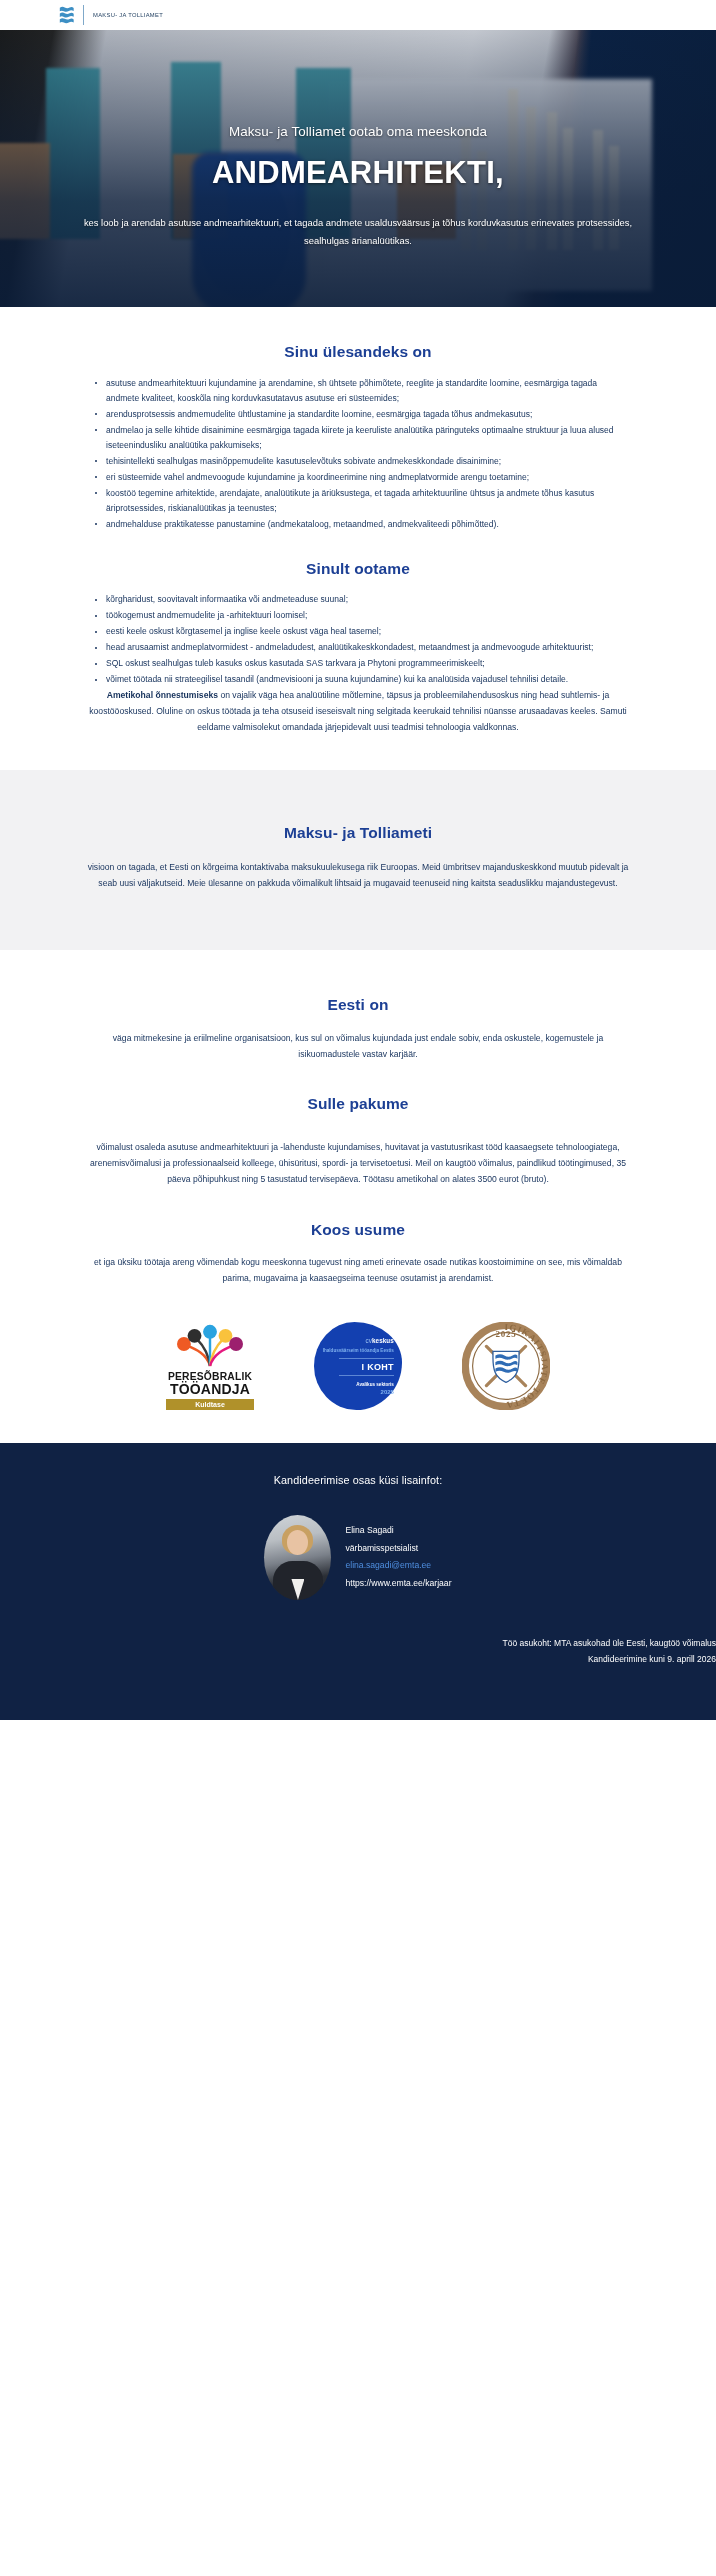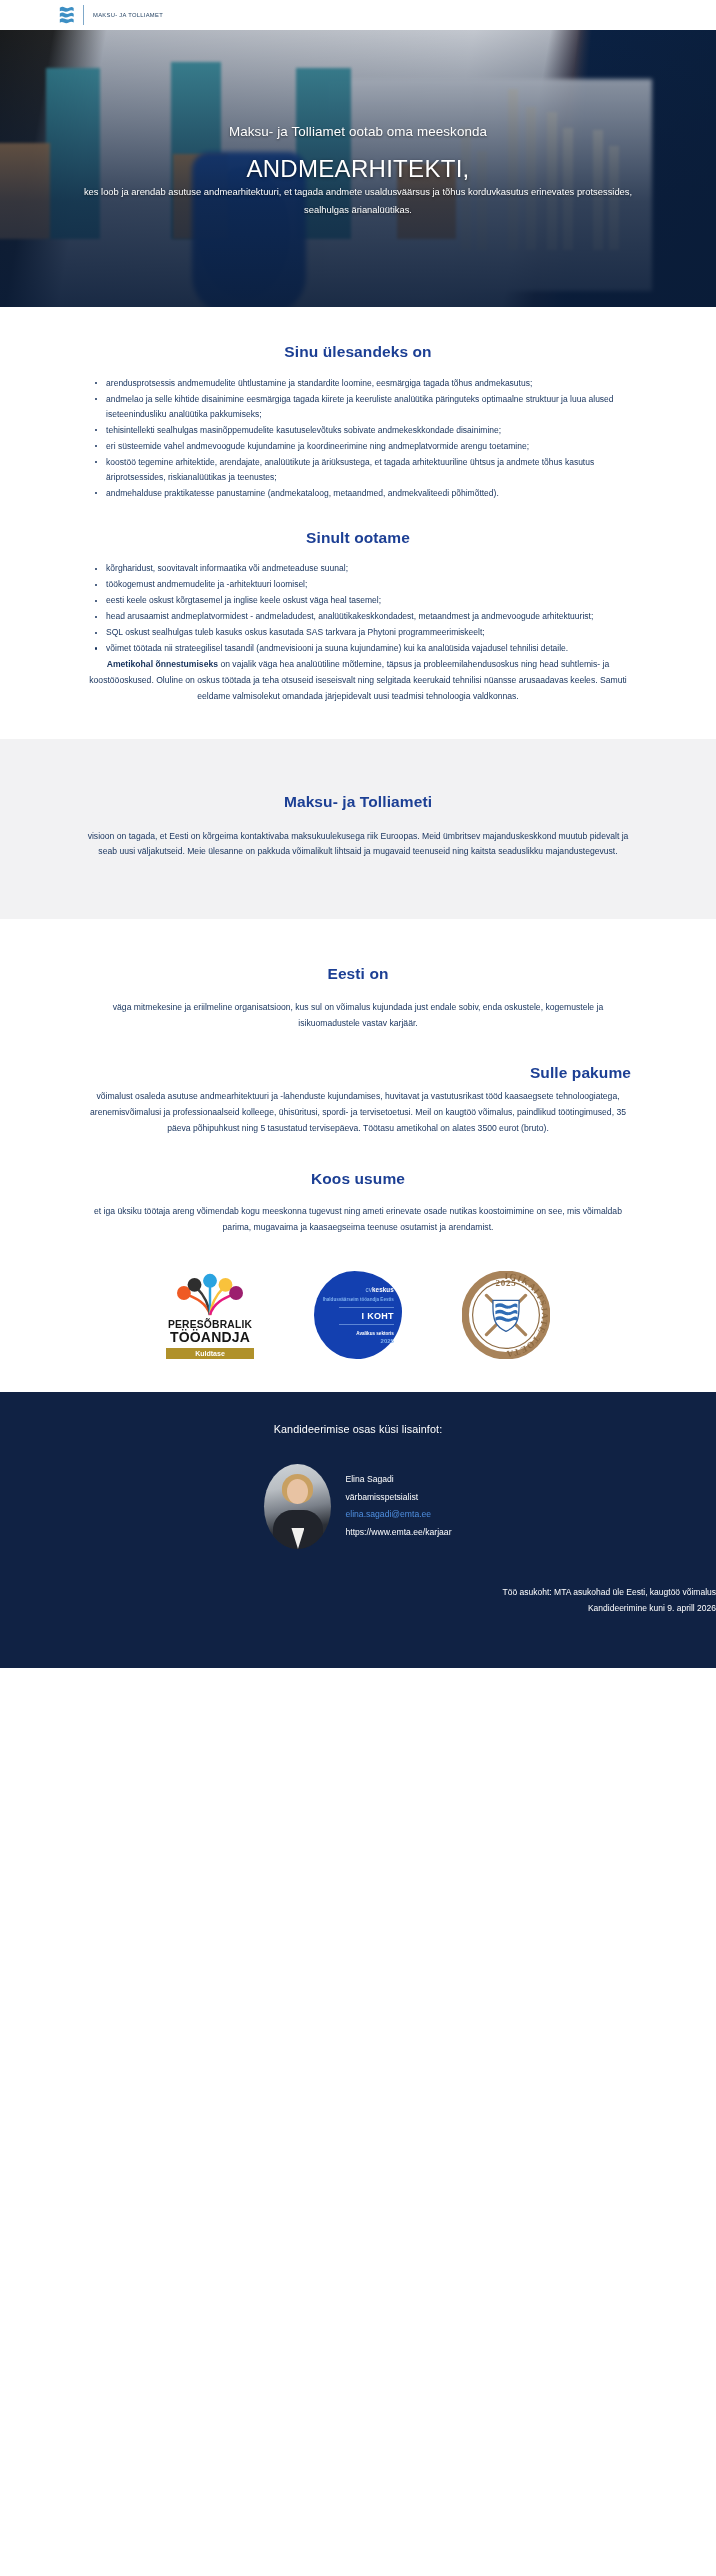--- a/index.html
+++ b/index.html
@@ -84,23 +84,24 @@
     color: #ffffff;
   }
   .hero-kicker {
     font-size: 13.4px;
     font-weight: 400;
     letter-spacing: 0.1px;
     margin-bottom: 16.3px;
     text-shadow: 0 0.8px 2.4px rgba(0,0,0,.55);
   }
   .hero-title {
-    font-size: 24px;
-    font-weight: 400;
+    font-size: 31px;
+    font-weight: 700;
     letter-spacing: 0.3px;
+    margin-bottom: 23px;
     text-shadow: 0 0.8px 3.3px rgba(0,0,0,.55);
   }
   .hero-sub {
     font-size: 9.4px;
     line-height: 1.85;
     font-weight: 400;
     max-width: 553px;
     margin: 0 auto;
     text-shadow: 0 0.8px 2.4px rgba(0,0,0,.5);
   }
@@ -315,20 +316,21 @@
   <div class="hero-inner">
     <div class="hero-kicker">Maksu- ja Tolliamet ootab oma meeskonda</div>
     <h1 class="hero-title">ANDMEARHITEKTI,</h1>
     <p class="hero-sub">kes loob ja arendab asutuse andmearhitektuuri, et tagada andmete usaldusväärsus ja tõhus korduvkasutus erinevates protsessides, sealhulgas ärianalüütikas.</p>
   </div>
 </section>
 
 <section class="block">
   <h2 class="section-heading heading-top-lg heading-gap">Sinu ülesandeks on</h2>
   <ul class="bullets">
+    <li>asutuse andmearhitektuuri kujundamine ja arendamine, sh ühtsete põhimõtete, reeglite ja standardite loomine, eesmärgiga tagada andmete kvaliteet, kooskõla ning korduvkasutatavus asutuse eri süsteemides;</li>
     <li>arendusprotsessis andmemudelite ühtlustamine ja standardite loomine, eesmärgiga tagada tõhus andmekasutus;</li>
     <li>andmelao ja selle kihtide disainimine eesmärgiga tagada kiirete ja keeruliste analüütika päringuteks optimaalne struktuur ja luua alused iseteenindusliku analüütika pakkumiseks;</li>
     <li>tehisintellekti sealhulgas masinõppemudelite kasutuselevõtuks sobivate andmekeskkondade disainimine;</li>
     <li>eri süsteemide vahel andmevoogude kujundamine ja koordineerimine ning andmeplatvormide arengu toetamine;</li>
     <li>koostöö tegemine arhitektide, arendajate, analüütikute ja äriüksustega, et tagada arhitektuuriline ühtsus ja andmete tõhus kasutus äriprotsessides, riskianalüütikas ja teenustes;</li>
     <li>andmehalduse praktikatesse panustamine (andmekataloog, metaandmed, andmekvaliteedi põhimõtted).</li>
   </ul>
 </section>
 
 <section class="block">
@@ -348,21 +350,21 @@
   <h2 class="section-heading" style="margin-top:18px;margin-bottom:18px;">Maksu- ja Tolliameti</h2>
   <p class="body-para" style="padding-bottom:23px;">visioon on tagada, et Eesti on kõrgeima kontaktivaba maksukuulekusega riik Euroopas. Meid ümbritsev majanduskeskkond muutub pidevalt ja seab uusi väljakutseid. Meie ülesanne on pakkuda võimalikult lihtsaid ja mugavaid teenuseid ning kaitsta seaduslikku majandustegevust.</p>
 </section>
 
 <section class="block">
   <h2 class="section-heading" style="margin-top:46px;margin-bottom:16.3px;">Eesti on</h2>
   <p class="body-para">väga mitmekesine ja eriilmeline organisatsioon, kus sul on võimalus kujundada just endale sobiv, enda oskustele, kogemustele ja isikuomadustele vastav karjäär.</p>
 </section>
 
 <section class="block">
-  <h2 class="section-heading" style="margin-top:33px;margin-bottom:7px;text-align:right;">Sulle pakume</h2>
+  <h2 class="section-heading" style="margin-top:33px;margin-bottom:27px;">Sulle pakume</h2>
   <p class="body-para">võimalust osaleda asutuse andmearhitektuuri ja -lahenduste kujundamises, huvitavat ja vastutusrikast tööd kaasaegsete tehnoloogiatega, arenemisvõimalusi ja professionaalseid kolleege, ühisüritusi, spordi- ja tervisetoetusi. Meil on kaugtöö võimalus, paindlikud töötingimused, 35 päeva põhipuhkust ning 5 tasustatud tervisepäeva. Töötasu ametikohal on alates 3500 eurot (bruto).</p>
 </section>
 
 <section class="block">
   <h2 class="section-heading" style="margin-top:33px;margin-bottom:16.3px;">Koos usume</h2>
   <p class="body-para">et iga üksiku töötaja areng võimendab kogu meeskonna tugevust ning ameti erinevate osade nutikas koostoimimine on see, mis võimaldab parima, mugavaima ja kaasaegseima teenuse osutamist ja arendamist.</p>
 </section>
 
 <section class="badges">
 

